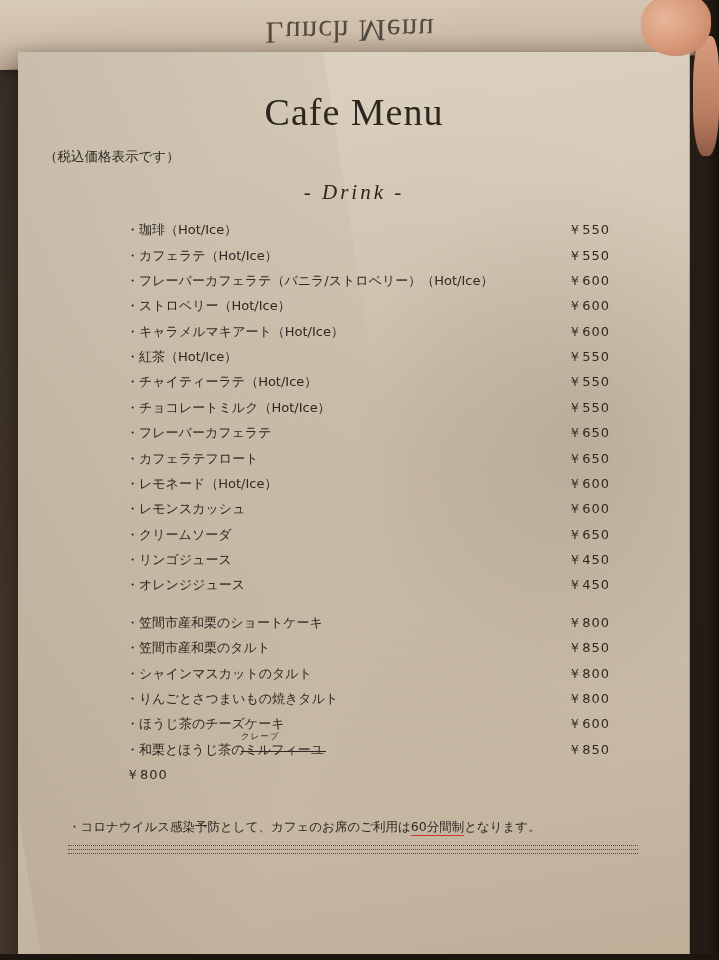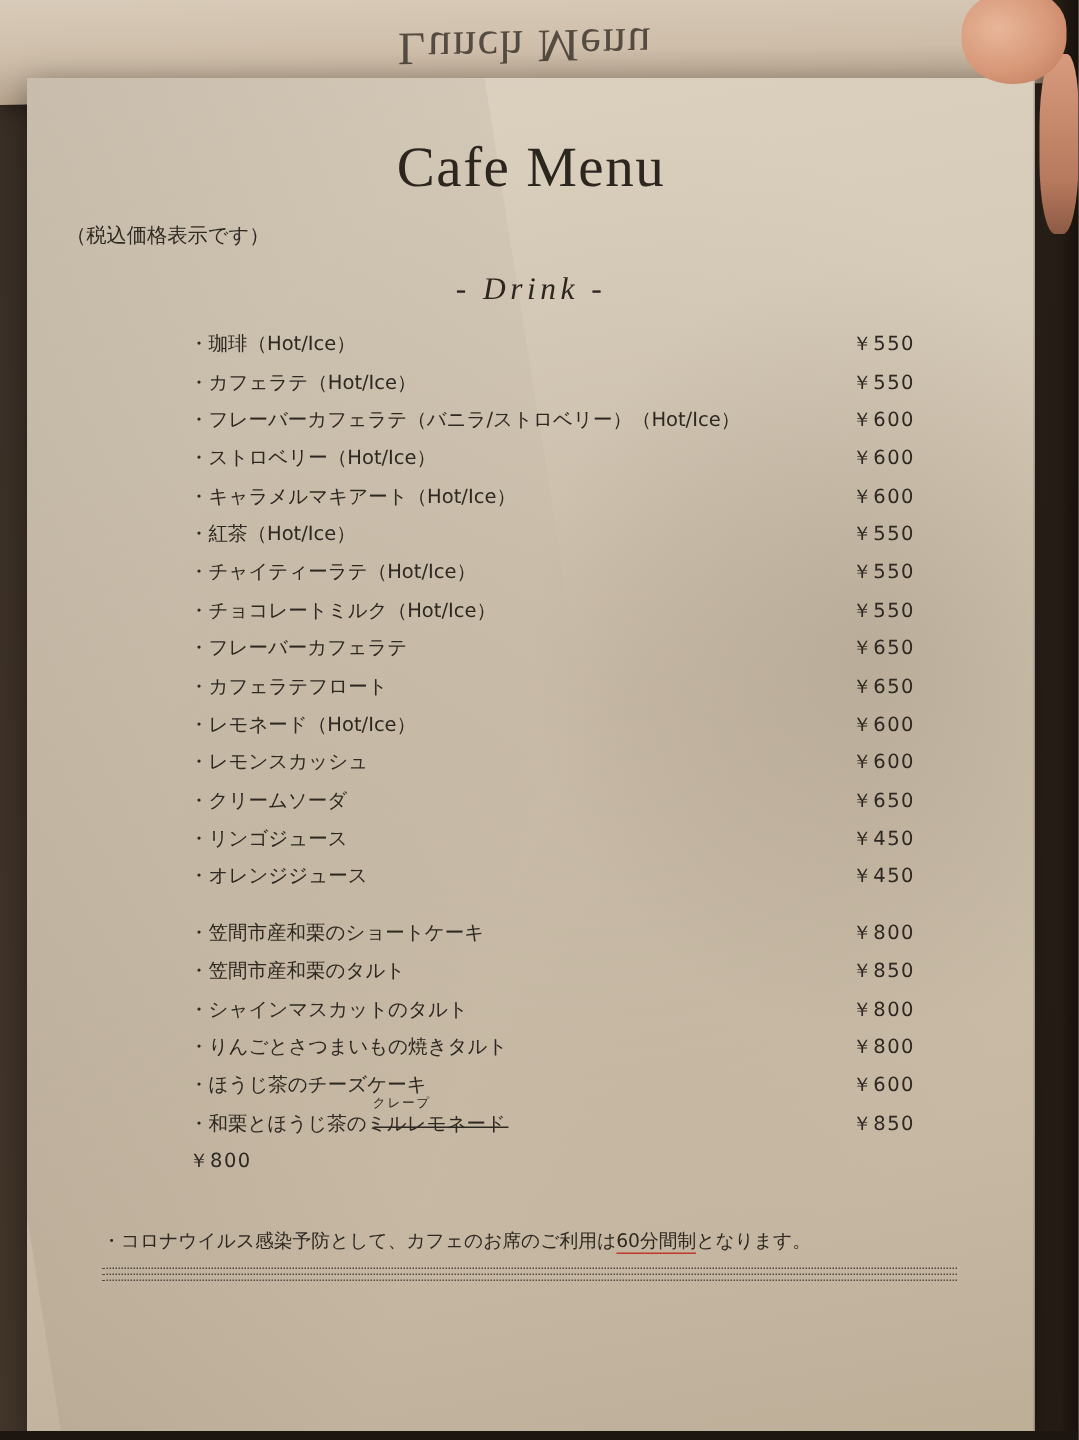--- a/index.html
+++ b/index.html
@@ -299,21 +299,21 @@
           </li>
           <li>
             <span class="item-name">・りんごとさつまいもの焼きタルト</span>
             <span class="item-price">￥800</span>
           </li>
           <li>
             <span class="item-name">・ほうじ茶のチーズケーキ</span>
             <span class="item-price">￥600</span>
           </li>
           <li>
-            <span class="strike-wrap"><span class="item-name">・和栗とほうじ茶のミル</span><span>レモネード</span><span class="ruby">クレープ</span><span class="strike-line"></span></span>
+            <span class="strike-wrap"><span class="item-name">・和栗とほうじ茶のミル</span><span>フィーユ</span><span class="ruby">クレープ</span><span class="strike-line"></span></span>
             <span class="item-price">￥850</span>
           </li>
           <li>
             <span class="item-price">￥800</span>
           </li>
         </ul>
 
       <div class="notes" id="notes-block">
           <div class="note-line"><span>・コロナウイルス感染予防として、カフェのお席のご利用は</span><span class="underline-red">60分間制</span><span>となります。</span></div>
           <div class="dotted"></div>

